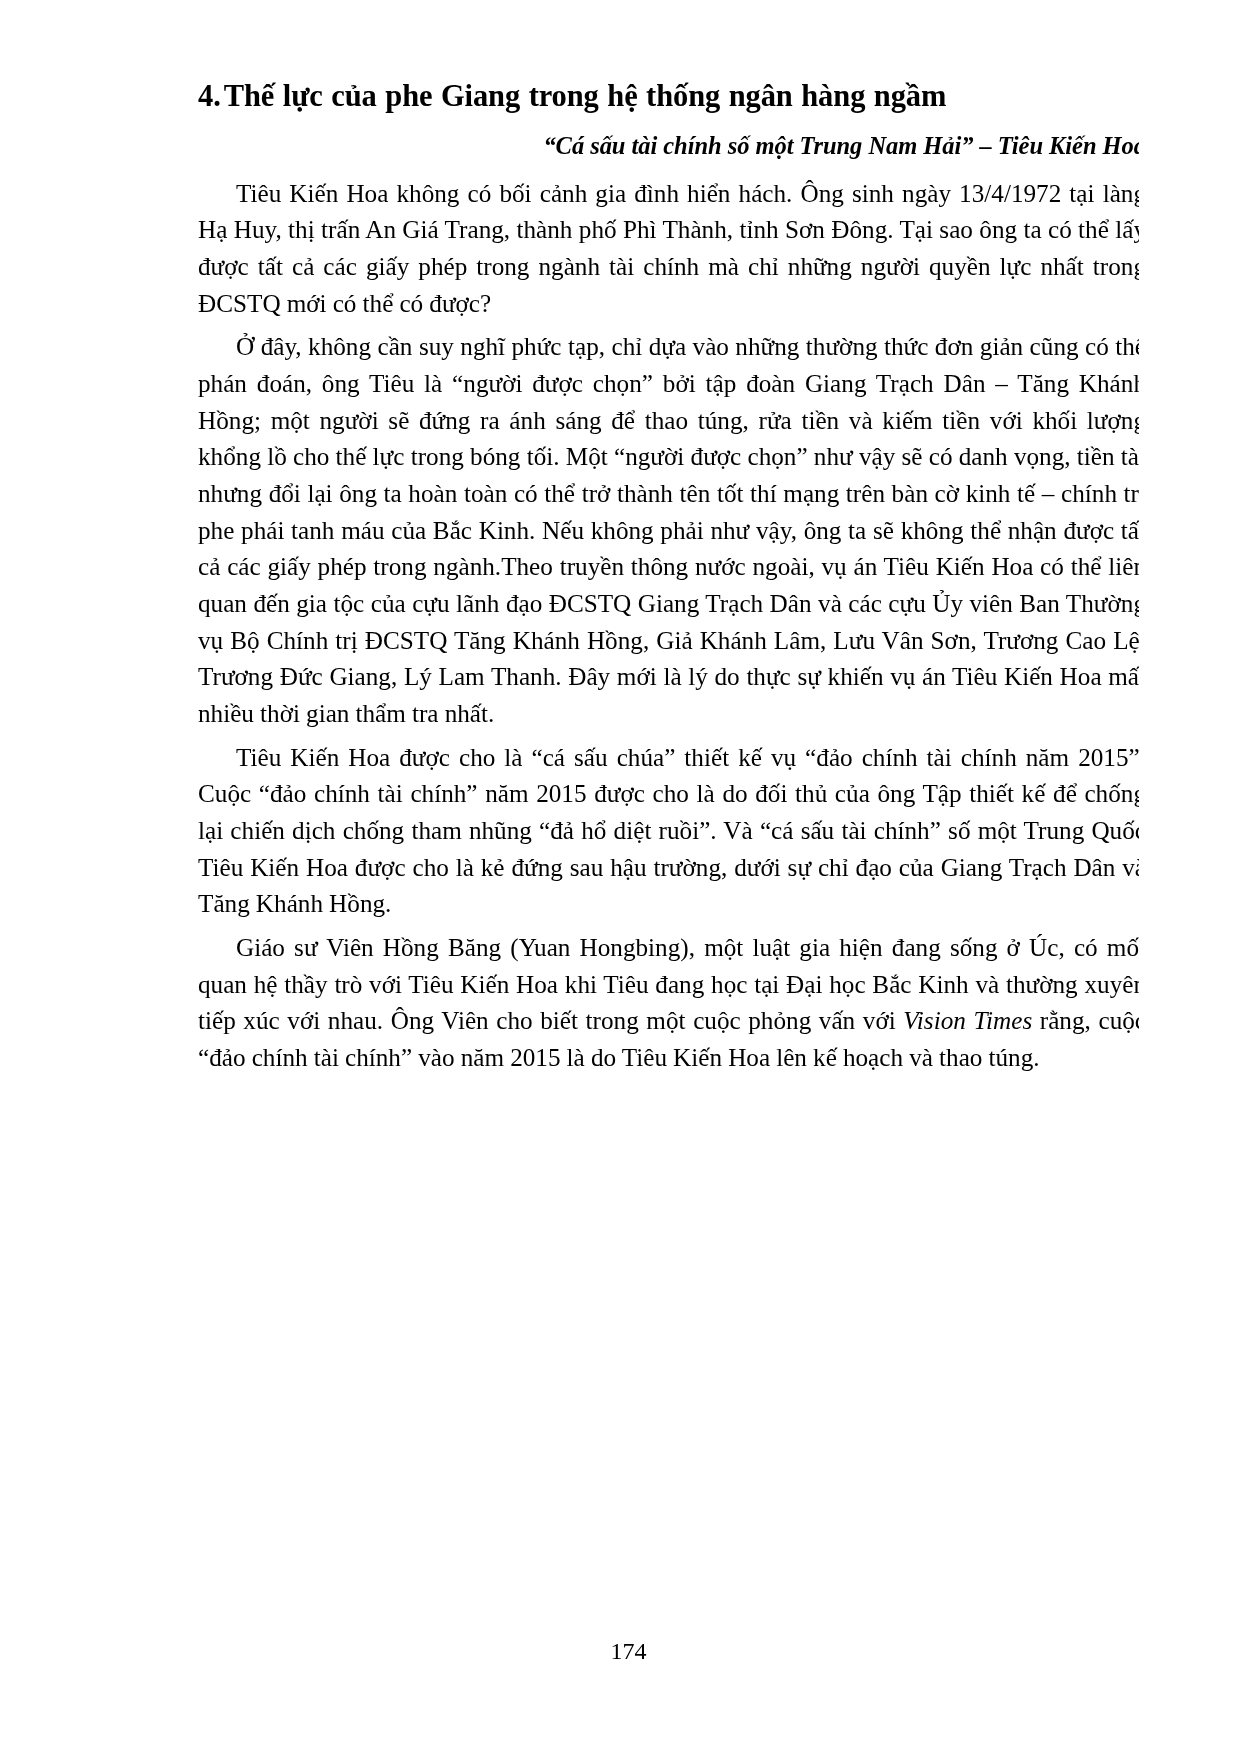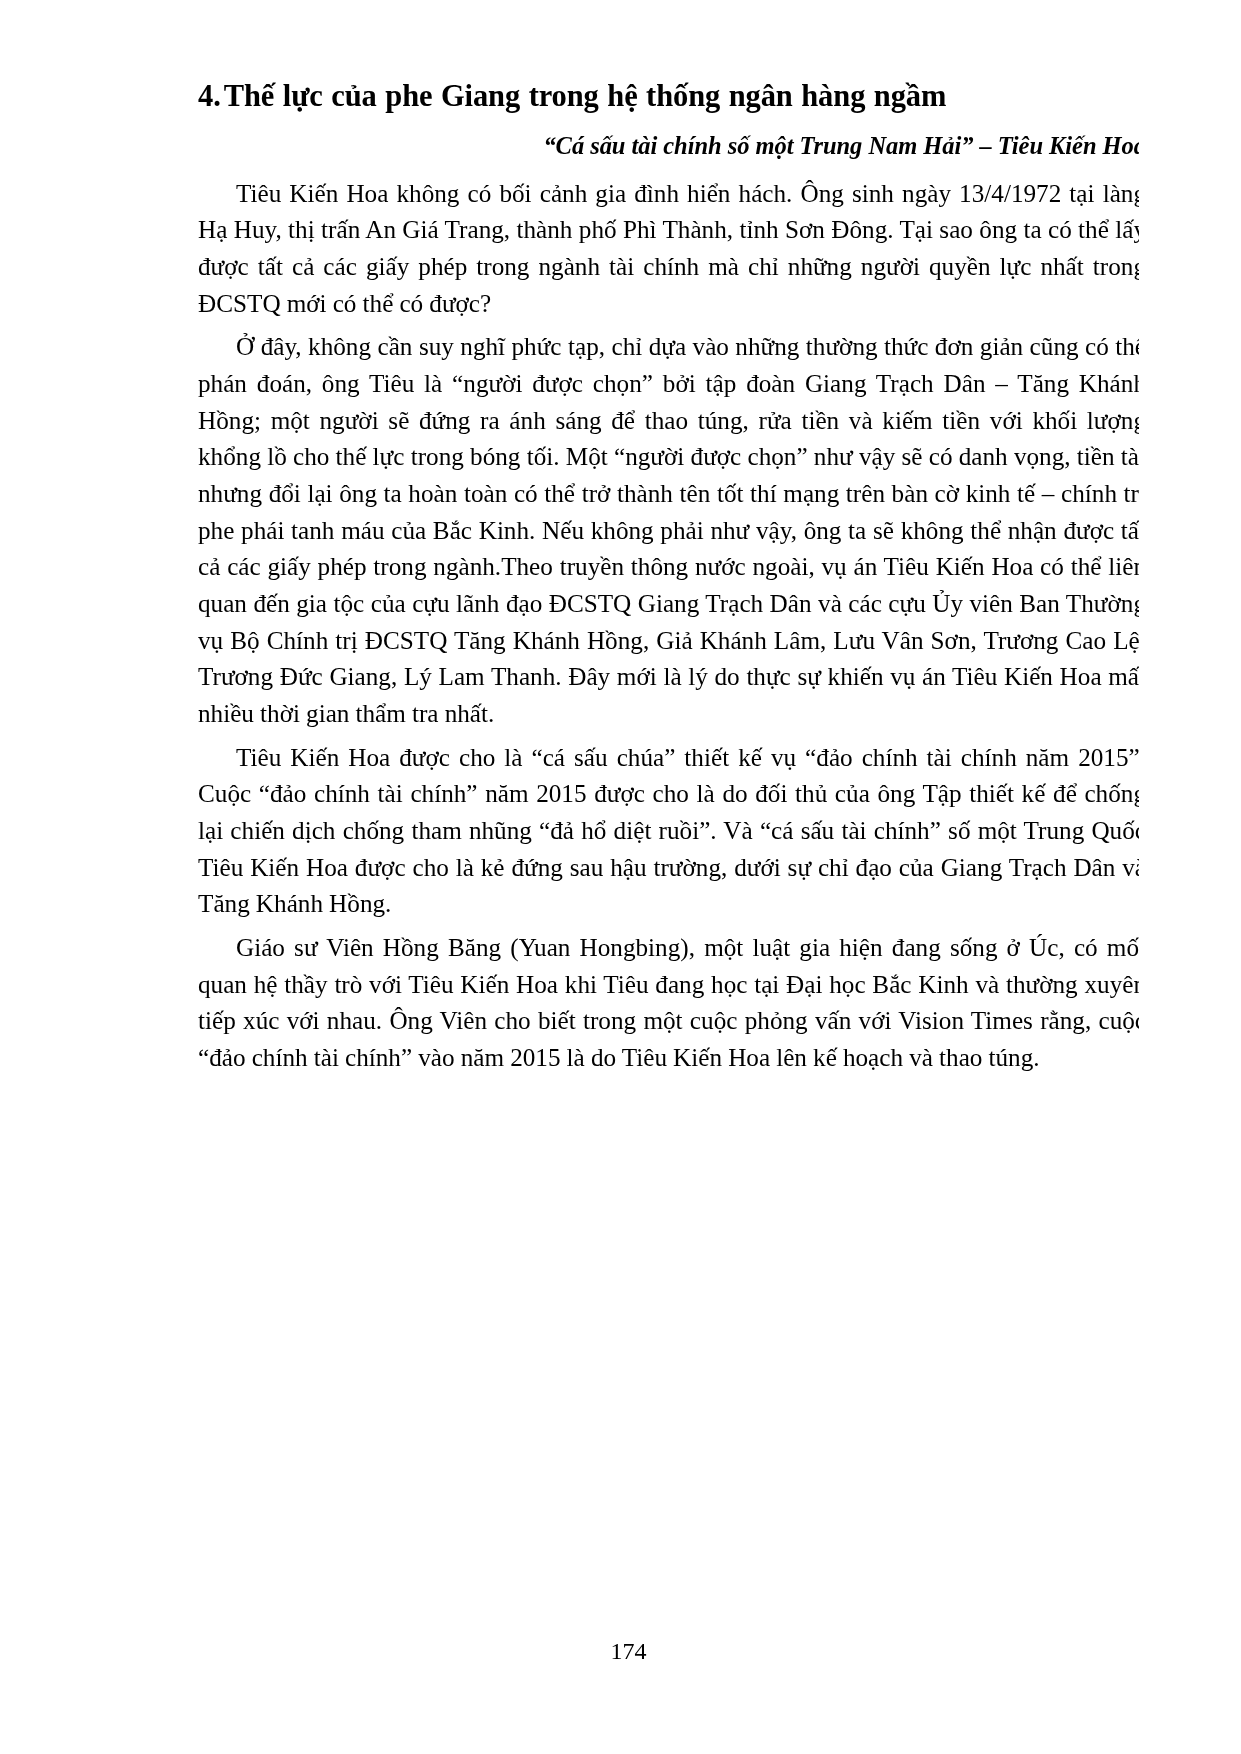--- a/index.html
+++ b/index.html
@@ -56,20 +56,21 @@
     text-align: justify;
     text-justify: inter-word;
     text-indent: 38px;
     hyphens: none;
     word-spacing: -0.2px;
   }
   p.body:last-of-type {
     margin-bottom: 0;
   }
   .it {
+    font-style: italic;
   }
   .folio {
     position: absolute;
     left: 16px;
     right: 0;
     top: 1639px;
     text-align: center;
     font-size: 24px;
     line-height: 1;
   }

